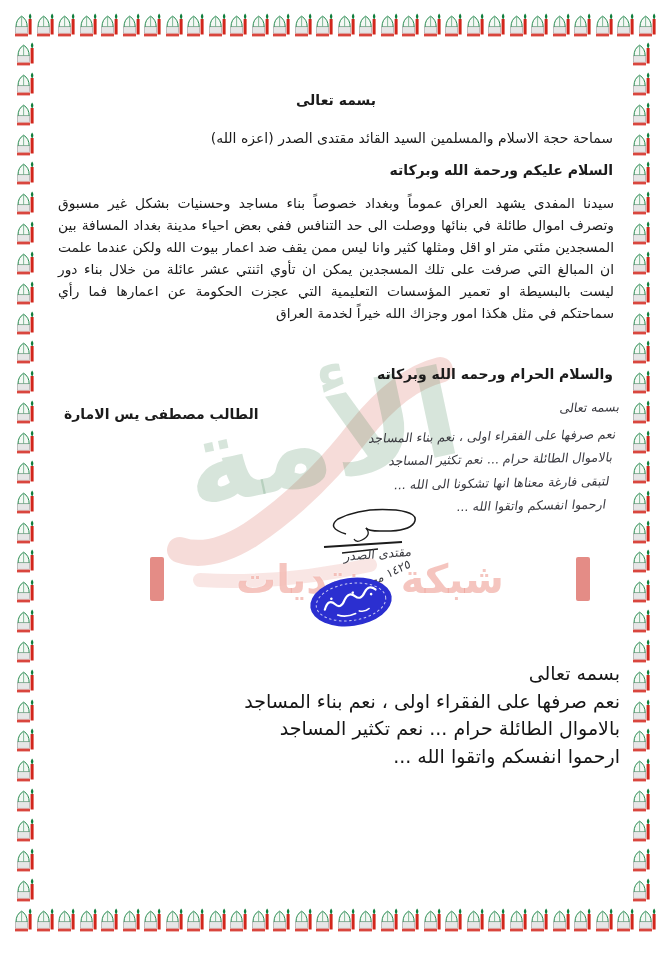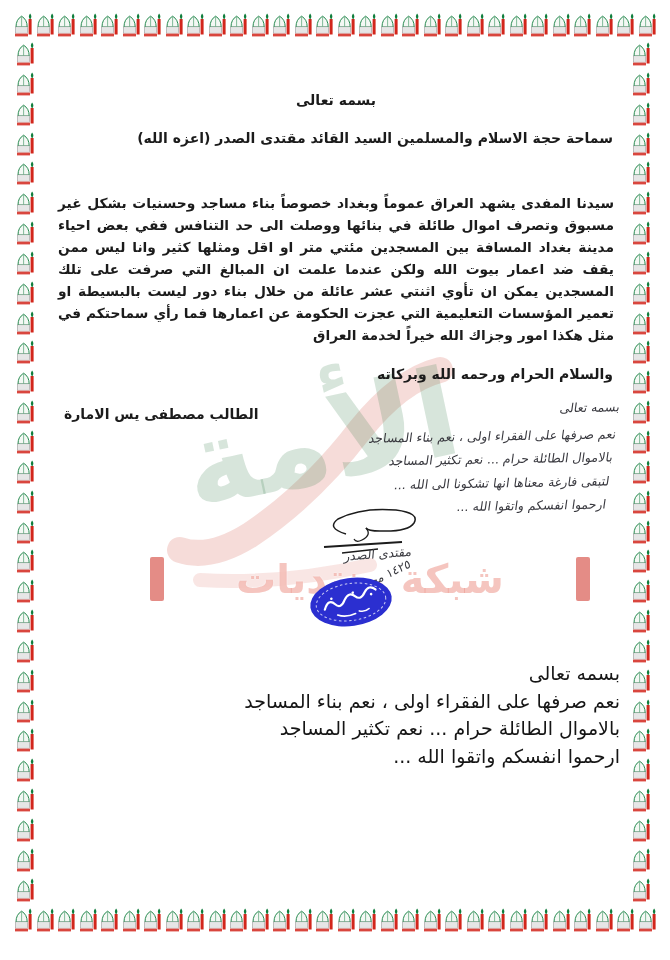--- a/index.html
+++ b/index.html
@@ -27,24 +27,24 @@
     direction:rtl;
   }
   .wm-footer .endcap{width:14px;height:44px;background:rgba(205,45,35,0.55);border-radius:2px;}
   .wm-footer .wm-text{
     flex:1;text-align:center;font-size:40px;font-weight:bold;letter-spacing:6px;
     color:rgba(236,140,128,0.50);text-shadow:0 0 2px rgba(255,255,255,0.8);
   }
   
   .txt{position:absolute;direction:rtl;z-index:2;}
   .basmala{left:60px;top:92px;width:552px;text-align:center;font-weight:bold;font-size:14px;}
-  .salutation{right:57px;top:130px;width:560px;text-align:right;font-weight:bold;font-size:14px;}
+  .salutation{right:57px;top:130px;width:560px;text-align:right;font-weight:normal;font-size:14px;}
   .greeting{right:57px;top:162px;width:560px;text-align:right;font-weight:bold;font-size:14px;}
   .body-par{right:56px;top:192px;width:556px;text-align:justify;text-align-last:right;
-    font-weight:bold;font-size:13.8px;line-height:22px;}
+    font-weight:normal;font-size:13.8px;line-height:22px;}
   .closing{right:57px;top:366px;width:560px;text-align:right;font-weight:bold;font-size:14px;}
   .sender{left:64px;top:406px;width:220px;text-align:left;font-weight:bold;font-size:14px;}
   
   .hand{color:#3a3a40;}
   .hw-block{right:57px;top:398px;width:300px;text-align:right;font-size:12.5px;line-height:23.5px;
     transform:rotate(-1deg) skewX(-9deg);}
   .hw-heading{margin-left:78px;margin-bottom:3px;}
   .sig{left:316px;top:504px;width:112px;height:52px;line-height:0;}
   .signer-name{left:322px;top:547px;width:90px;font-size:12.5px;text-align:right;
     transform:rotate(-4deg) skewX(-9deg);}
@@ -1256,20 +1256,21 @@
   </div>
 
   <div class="wm wm-footer">
     <span class="endcap"></span>
     <span class="wm-text">شبكة منتديات</span>
     <span class="endcap"></span>
   </div>
 
   <div class="txt basmala">بسمه تعالى</div>
   <div class="txt salutation">سماحة حجة الاسلام والمسلمين السيد القائد مقتدى الصدر (اعزه الله)</div>
+  <div class="txt greeting">السلام عليكم ورحمة الله وبركاته</div>
   <div class="txt body-par">سيدنا المفدى يشهد العراق عموماً وبغداد خصوصاً بناء مساجد وحسنيات بشكل غير مسبوق وتصرف اموال طائلة في بنائها ووصلت الى حد التنافس ففي بعض احياء مدينة بغداد المسافة بين المسجدين مئتي متر او اقل ومثلها كثير وانا ليس ممن يقف ضد اعمار بيوت الله ولكن عندما علمت ان المبالغ التي صرفت على تلك المسجدين يمكن ان تأوي اثنتي عشر عائلة من خلال بناء دور ليست بالبسيطة او تعمير المؤسسات التعليمية التي عجزت الحكومة عن اعمارها  فما رأي سماحتكم في مثل هكذا امور وجزاك الله خيراً لخدمة العراق</div>
   <div class="txt closing">والسلام الحرام ورحمه الله وبركاته</div>
   <div class="txt sender">الطالب مصطفى يس الامارة</div>
 
   <div class="txt hand hw-block">
     <div class="hw-heading">بسمه تعالى</div>
     <div>نعم صرفها على الفقراء اولى ، نعم بناء المساجد</div>
     <div>بالاموال الطائلة حرام ... نعم تكثير المساجد</div>
     <div>لتبقى فارغة معناها انها تشكونا الى الله ...</div>
     <div>ارحموا انفسكم واتقوا الله ...</div>

